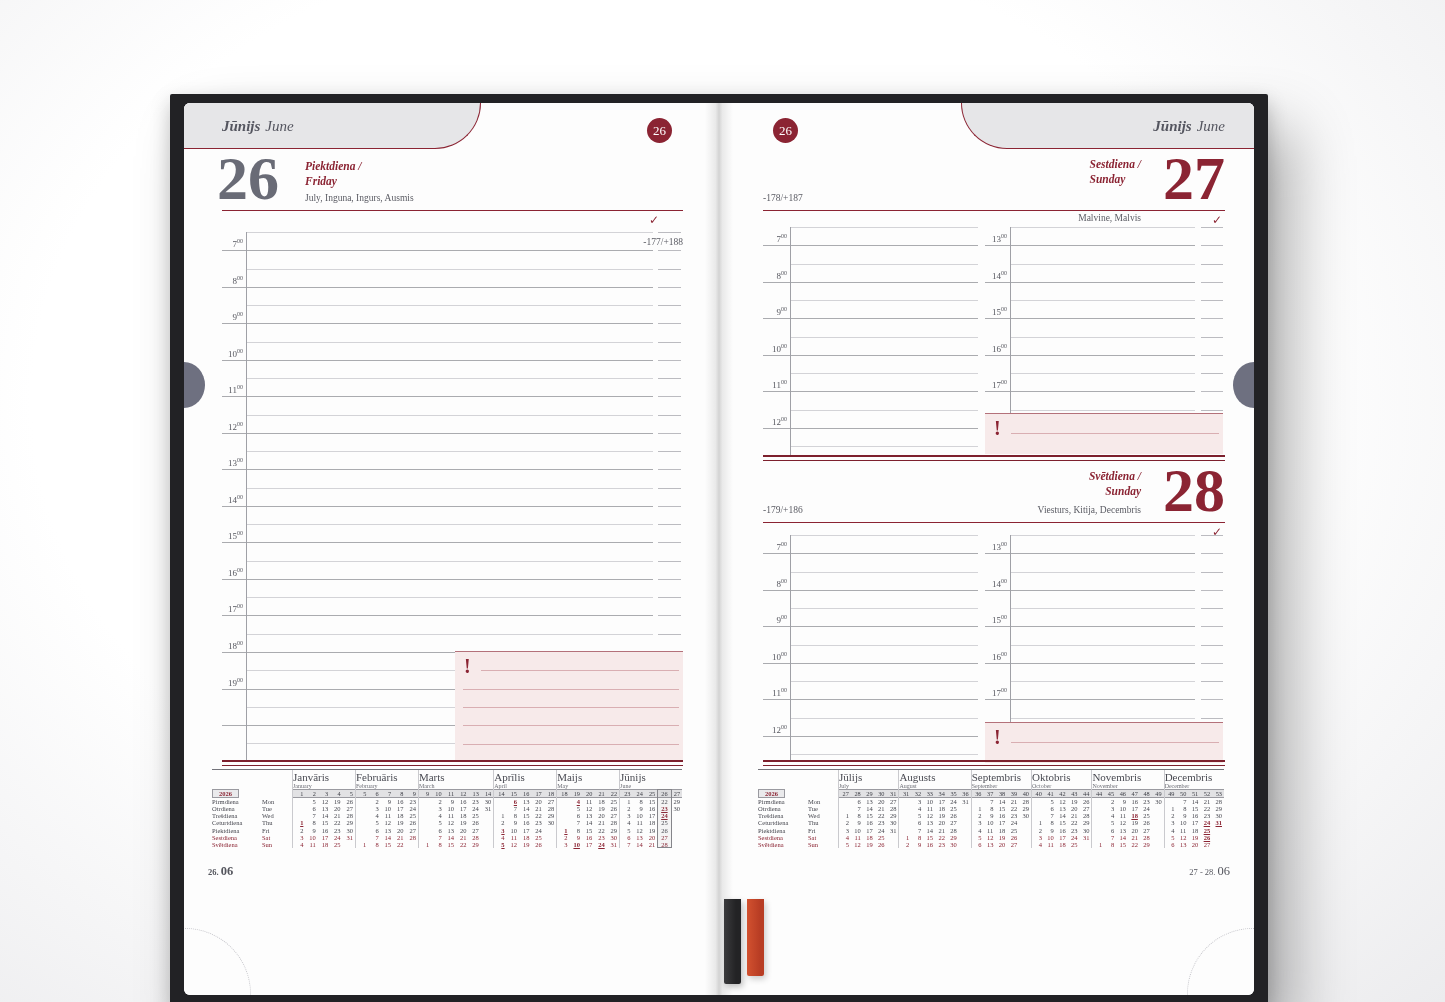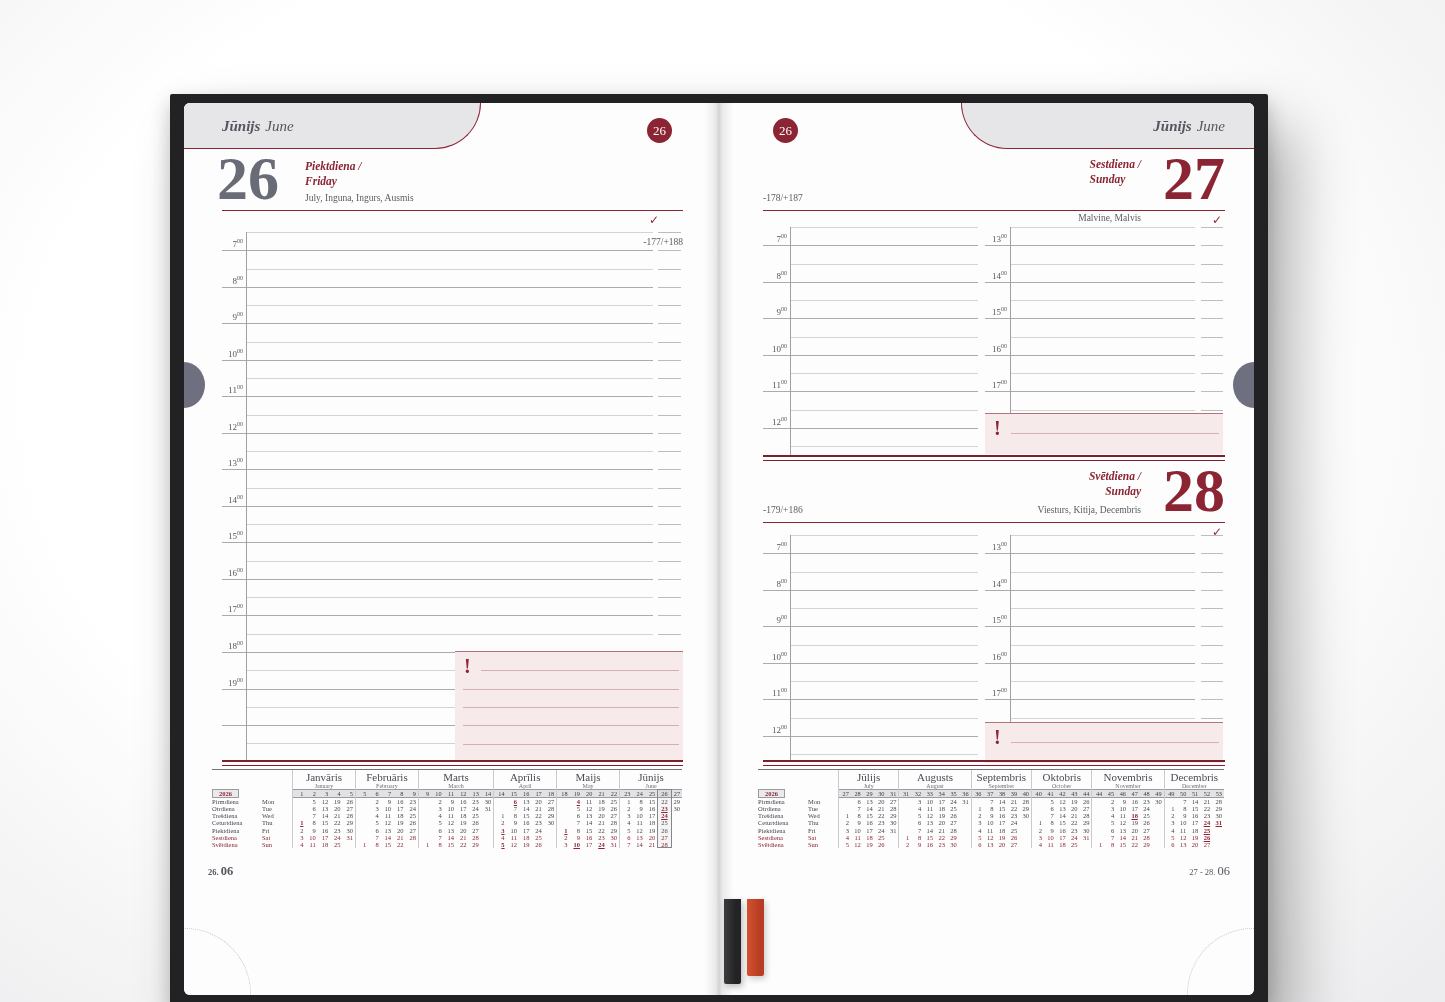--- a/index.html
+++ b/index.html
@@ -41,21 +41,21 @@
   
   .pbox{position:absolute;background:#f7eaea;border-top:1.4px solid #b4717a;z-index:2;}
   .pbox .pline{position:absolute;height:0;border-top:1px solid #d9aeb2;right:4px;}
   .pbox .bang{position:absolute;left:9px;top:4px;font-weight:bold;font-size:20px;color:#8b2433;line-height:1;}
   .dbl{position:absolute;height:2.5px;border-top:2px solid #7d202d;border-bottom:1.4px solid #7d202d;z-index:3;}
   
   .cal{position:absolute;top:666px;display:flex;border-top:1.6px solid #73737a;z-index:2;background:#fdfdfd;}
   .cal-col{display:flex;flex-direction:column;}
   .cal-col.labels{width:80px;flex:none;}
   .cal-col.month{position:relative;border-left:1px solid #cacace;flex-basis:0;min-width:0;}
-  .c-title{height:19px;text-align:center;overflow:hidden;}
+  .c-title{height:19px;overflow:hidden;}
   .m-lv{font-size:11px;color:#4a4b53;line-height:12px;padding-top:1px;}
   .m-en{font-size:6px;color:#6e6f77;line-height:6px;}
   .c-week{height:9px;background:#e2e2e4;border-top:1px solid #9a9aa0;border-bottom:1px solid #9a9aa0;
           display:flex;align-items:center;font-size:6.3px;color:#3f4048;box-sizing:border-box;}
   .c-day{height:7.15px;display:flex;font-size:6.5px;line-height:7.2px;color:#46474f;}
   .cell{flex:1;text-align:right;padding-right:2px;min-width:0;}
   .labels .c-day .lv{width:50px;text-align:left;}
   .labels .c-day .en{flex:1;text-align:left;}
   .wkend, .wkend .lv, .wkend .en, .wkend .cell{color:#8b2433;}
   .hol{color:#8b2433;font-weight:bold;text-decoration:underline;}

